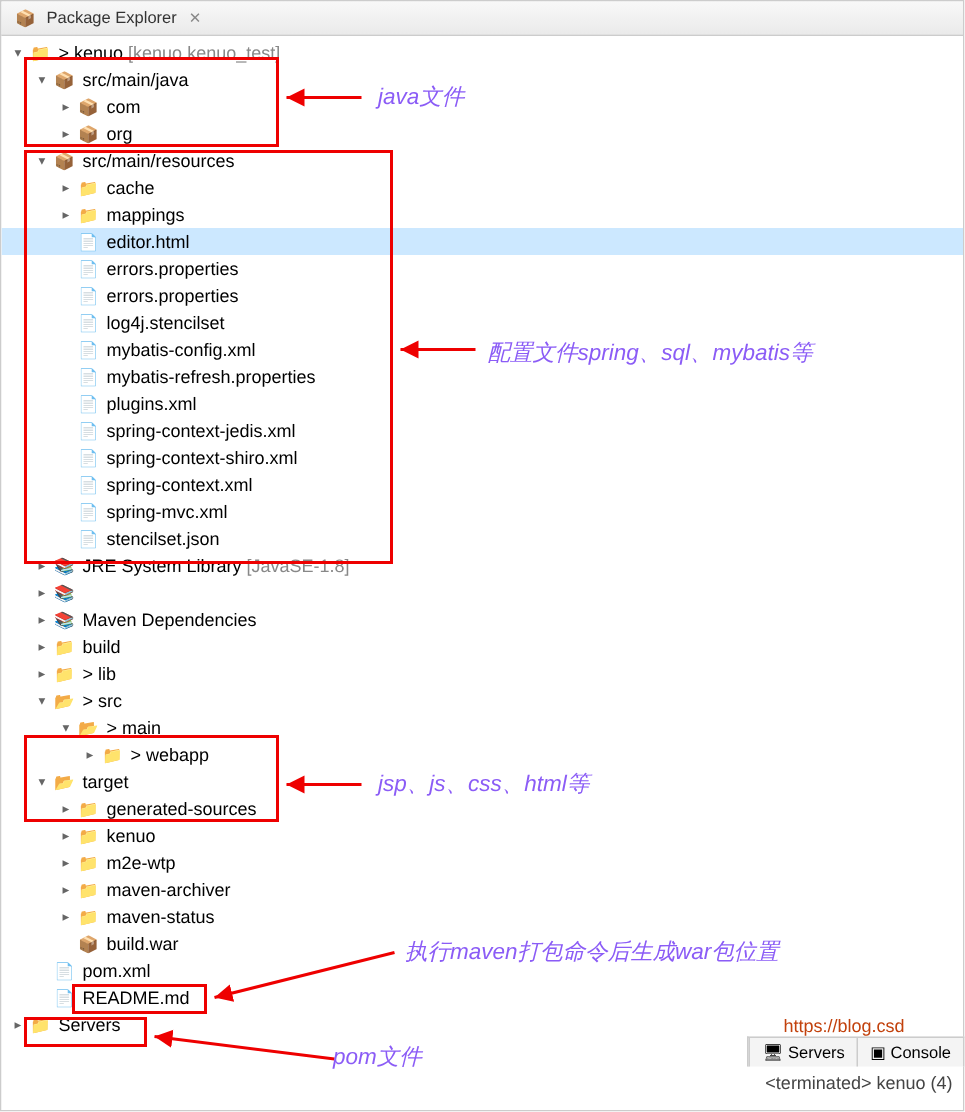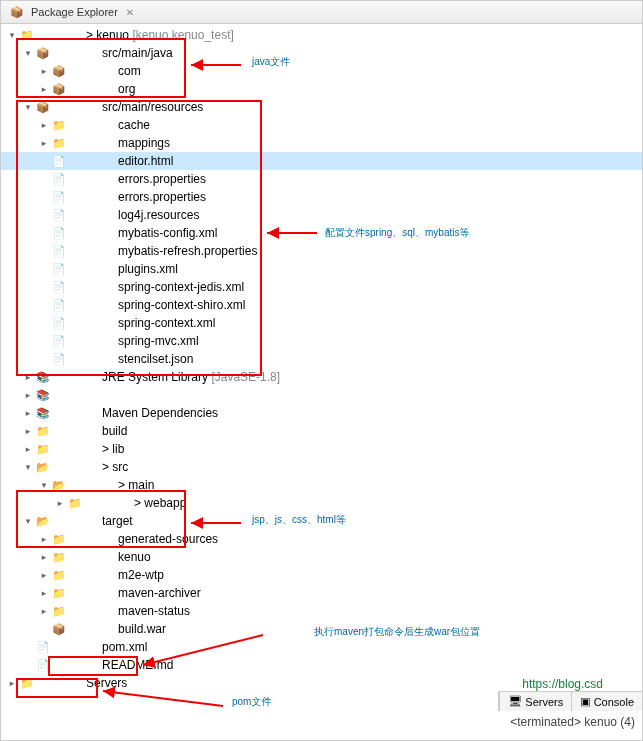--- a/index.html
+++ b/index.html
@@ -7,29 +7,29 @@
 .panel { border: 1px solid #ccc; height: 100%; display: flex; flex-direction: column; }
 .panel-header { background: linear-gradient(#f8f8f8, #eaeaea); border-bottom: 1px solid #ccc; padding: 3px 8px; display: flex; align-items: center; gap: 4px; font-size: 11px; color: #333; }
 .panel-header .title { flex: 0 0 auto; }
 .panel-header .spacer { flex: 1; }
 .tree { flex: 1; overflow: auto; padding: 2px 0; background: #fff; position: relative; }
 .tree-row { display: flex; align-items: center; height: 18px; white-space: nowrap; cursor: default; }
 .tree-row.selected { background: #cce8ff; }
 .twisty { width: 14px; height: 14px; display: inline-flex; align-items: center; justify-content: center; cursor: pointer; color: #666; font-size: 9px; }
 .twisty.none { visibility: hidden; }
 .icon { width: 16px; height: 16px; display: inline-flex; align-items: center; justify-content: center; margin-right: 2px; font-size: 11px; }
-.label { padding: 0 2px; color: #000; margin-left: 47px; }
+.label { padding: 0 2px; color: #000; }
 .label .decorated { color: #888; }
 .annot-box { position: absolute; border: 2px solid #e00; pointer-events: none; }
-.annot-text { position: absolute; color: #0369a1; font-size: 10px; font-family: "Microsoft YaHei", sans-serif; pointer-events: none; }
+.annot-text { position: absolute; color: #8b5cf6; font-size: 15px; font-family: "Microsoft YaHei", sans-serif; pointer-events: none; font-style: italic; }
 .arrow { position: absolute; pointer-events: none; }
 .bottom-tabs { position: absolute; right: 0; bottom: 30px; background: #f4f4f4; border: 1px solid #ccc; border-bottom: none; display: flex; font-size: 11px; }
 .bottom-tabs .tab { padding: 3px 8px; border-left: 1px solid #ccc; display: flex; align-items: center; gap: 3px; }
 .bottom-status { position: absolute; right: 0; bottom: 10px; font-size: 12px; padding: 2px 8px; color: #444; }
-.watermark { position: absolute; right: 40px; bottom: 50px; color: #15803d; font-size: 12px; pointer-events: none; }
+.watermark { position: absolute; right: 40px; bottom: 50px; color: #c2410c; font-size: 12px; pointer-events: none; }
 .icon-project { color: #c99b3a; }
 .icon-folder { color: #d9a53d; }
 .icon-folder-open { color: #d9a53d; }
 .icon-package { color: #c99b3a; }
 .icon-file { color: #5a8ac7; }
 .icon-xml { color: #5a8ac7; }
 .icon-prop { color: #5a8ac7; }
 .icon-html { color: #5a8ac7; }
 .icon-lib { color: #7a9c5a; }
 .icon-war { color: #888; }
@@ -97,21 +97,21 @@
         <span class="label">errors.properties</span>
       </div>
     <div class="tree-row" style="padding-left:36px">
         <span class="twisty none">▸</span>
         <span class="icon icon-prop">📄</span>
         <span class="label">errors.properties</span>
       </div>
     <div class="tree-row" style="padding-left:36px">
         <span class="twisty none">▸</span>
         <span class="icon icon-prop">📄</span>
-        <span class="label">log4j.resources</span>
+        <span class="label">log4j.stencilset</span>
       </div>
     <div class="tree-row" style="padding-left:36px">
         <span class="twisty none">▸</span>
         <span class="icon icon-xml">📄</span>
         <span class="label">mybatis-config.xml</span>
       </div>
     <div class="tree-row" style="padding-left:36px">
         <span class="twisty none">▸</span>
         <span class="icon icon-prop">📄</span>
         <span class="label">mybatis-refresh.properties</span>
@@ -266,22 +266,22 @@
 <svg class="arrow" style="left:138px; top:630px;" width="130" height="40">
     <line x1="125" y1="5" x2="5" y2="35" stroke="#e00" stroke-width="2" marker-end="url(#ah1)"></line>
   </svg>
 <svg class="arrow" style="left:98px; top:686px;" width="130" height="30">
     <line x1="125" y1="20" x2="5" y2="5" stroke="#e00" stroke-width="2" marker-end="url(#ah1)"></line>
   </svg>
 
 <div class="annot-text" style="left:252px; top:55px;">java文件</div>
 <div class="annot-text" style="left:325px; top:226px; max-width: 250px;">配置文件spring、sql、mybatis等</div>
 <div class="annot-text" style="left:252px; top:513px;">jsp、js、css、html等</div>
-<div class="annot-text" style="left:270px; top:625px;margin-left:44px;">执行maven打包命令后生成war包位置</div>
-<div class="annot-text" style="left:232px; top:695px;text-align:center;">pom文件</div>
+<div class="annot-text" style="left:270px; top:625px;">执行maven打包命令后生成war包位置</div>
+<div class="annot-text" style="left:222px; top:695px;text-align:center;">pom文件</div>
 
 <div class="watermark">https://blog.csd</div>
 
 <div class="bottom-tabs">
   <div class="tab">
       <span>🖥</span>
       <span>Servers</span>
     </div>
   <div class="tab">
       <span>▣</span>

